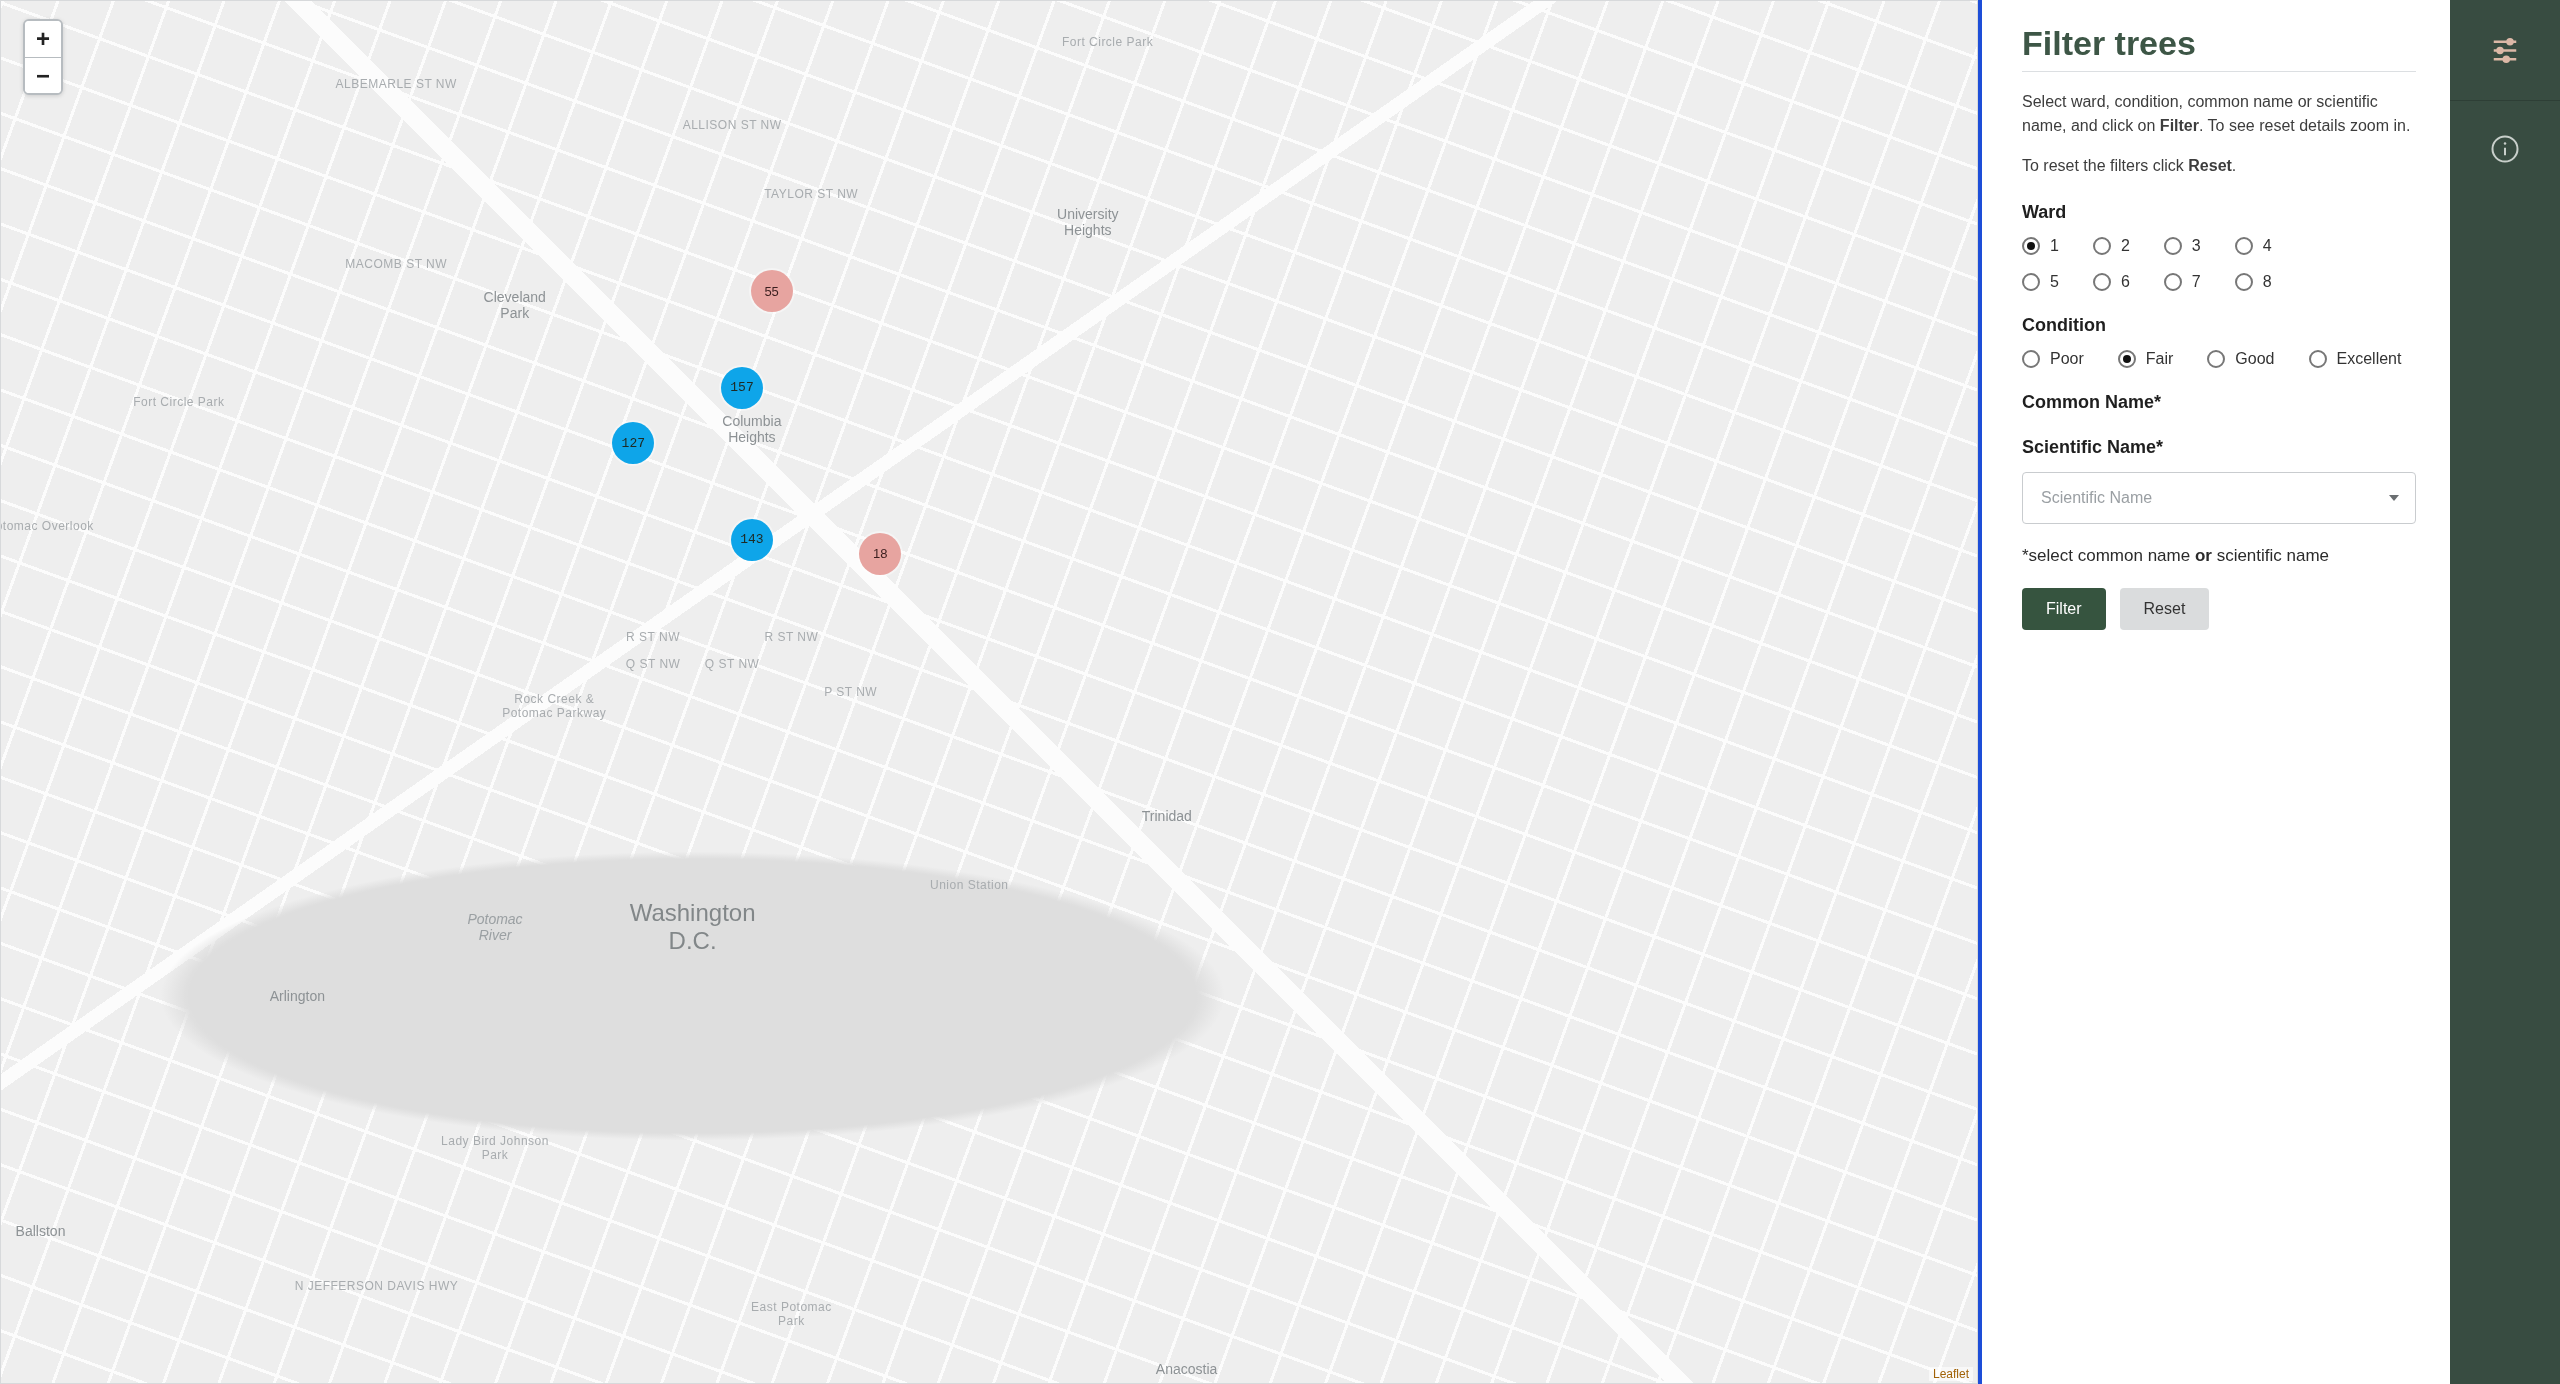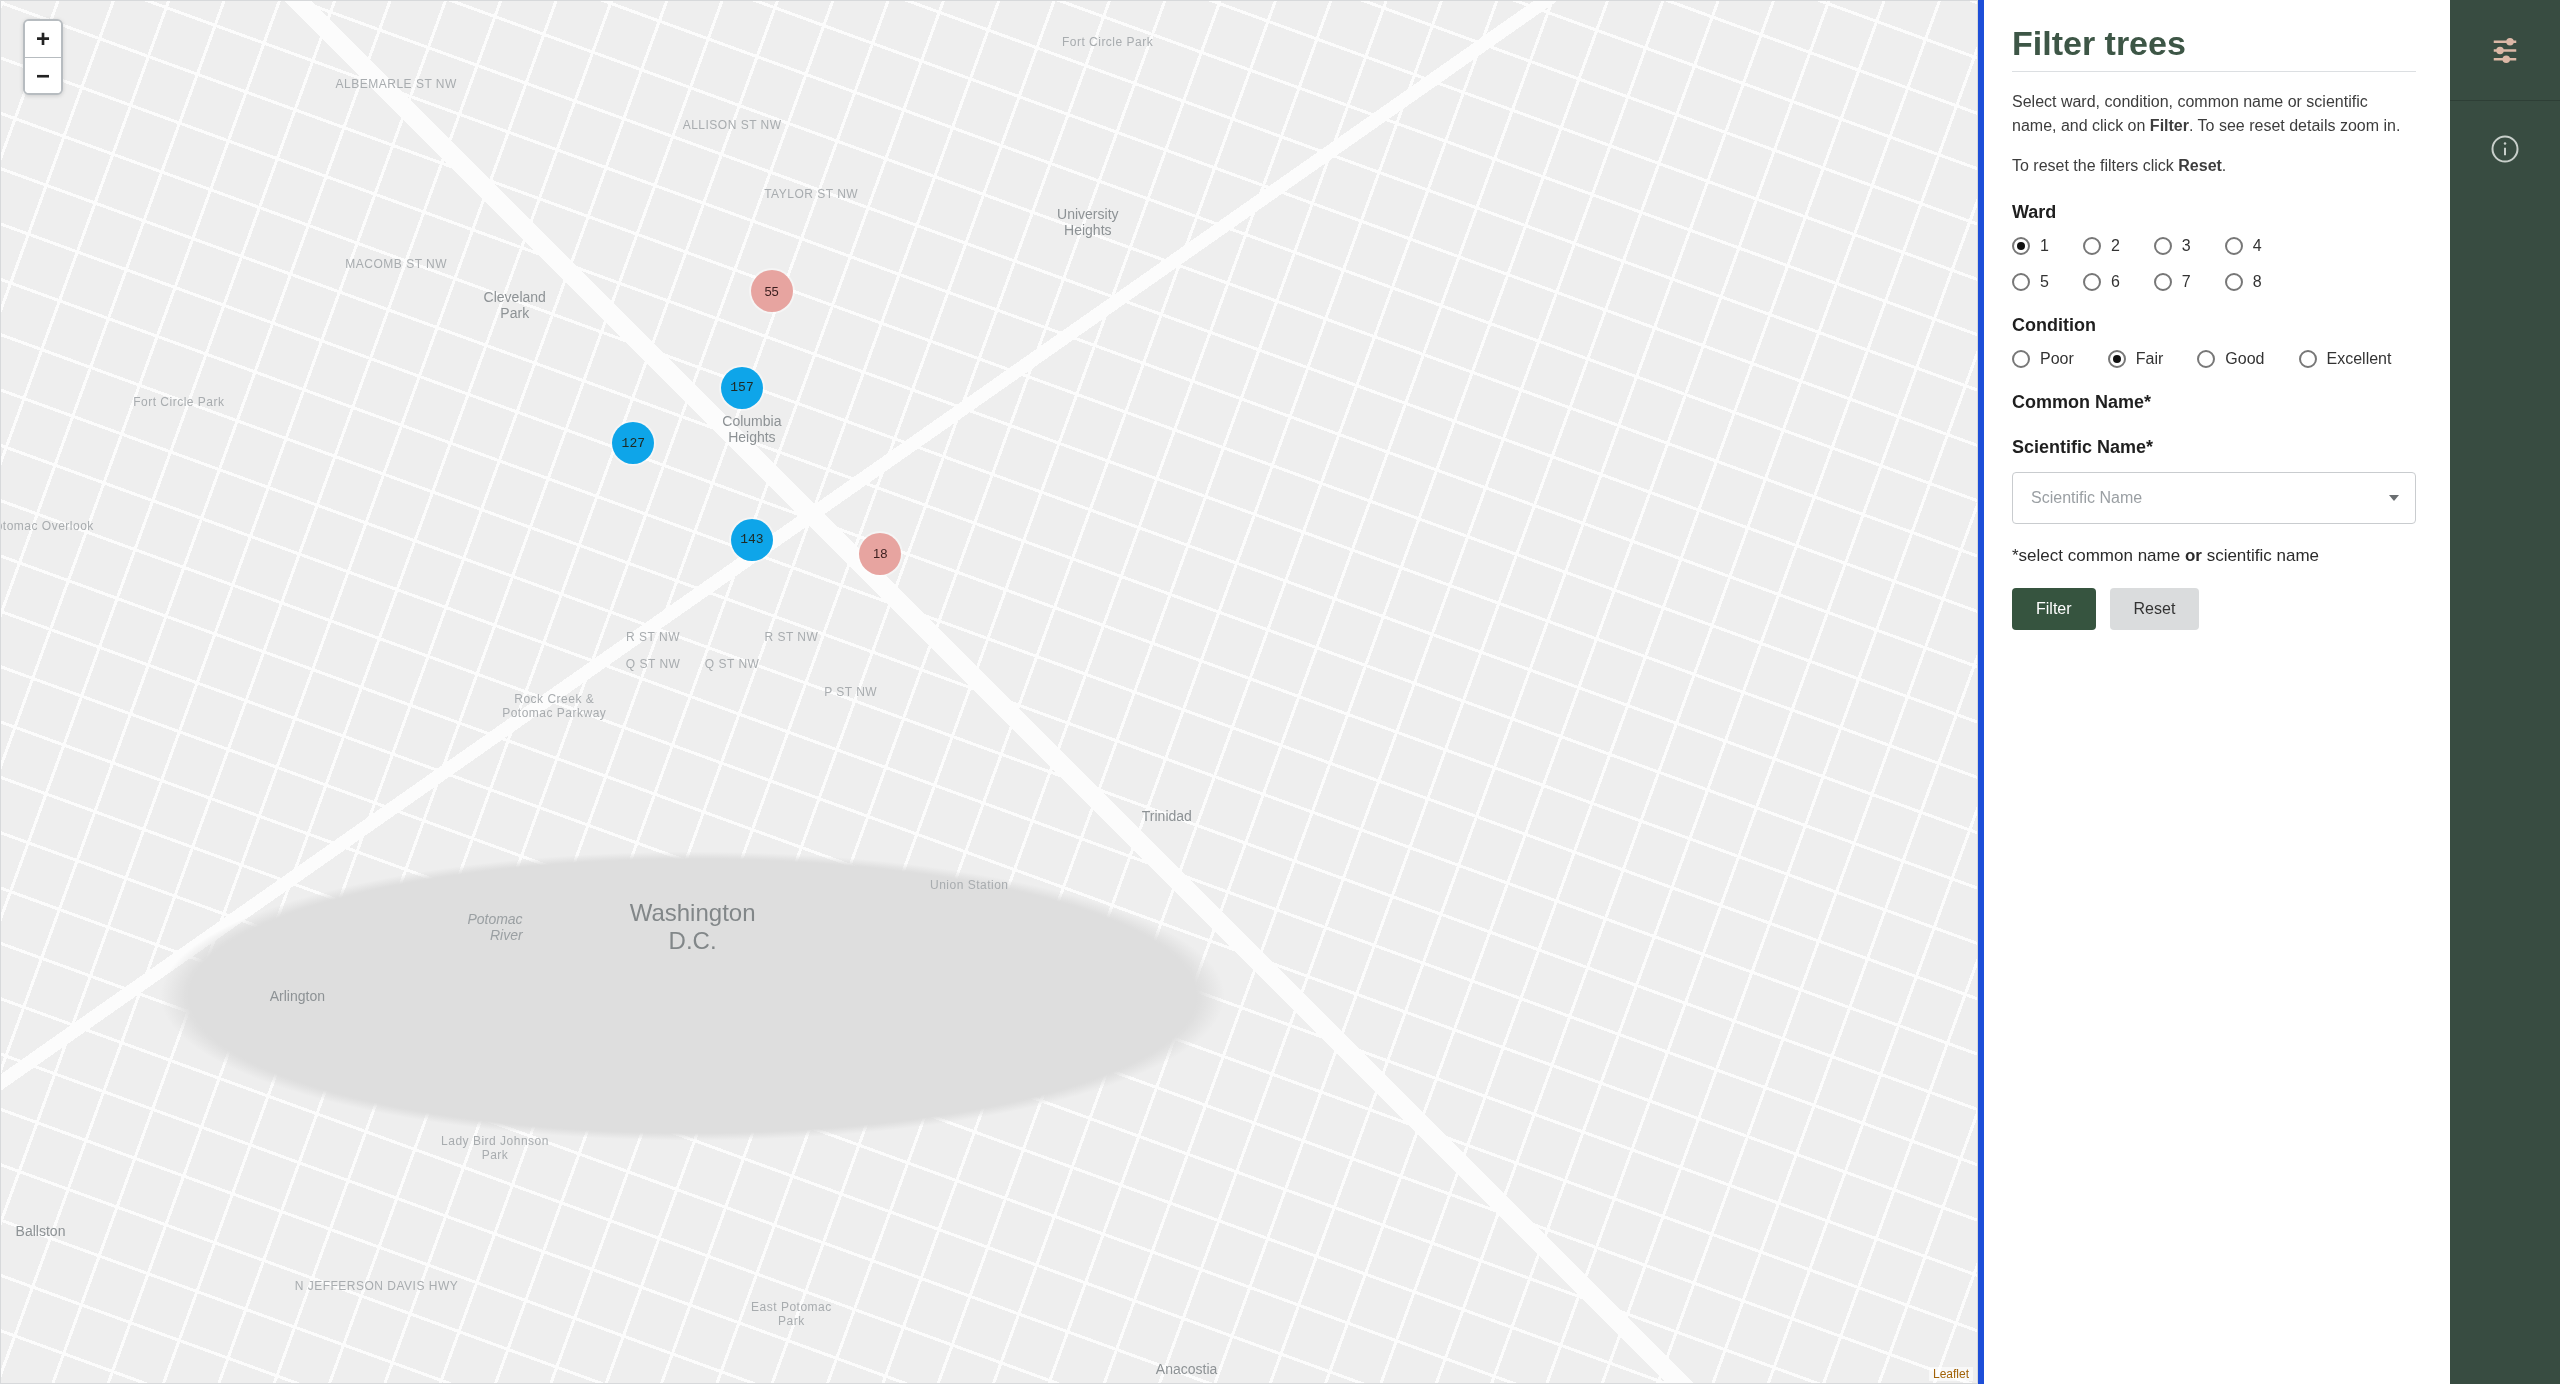--- a/index.html
+++ b/index.html
@@ -87,23 +87,23 @@
     background: rgba(255,255,255,.6);
     padding: 0 4px;
     margin-top: 39px;
   }
 
   
   .filter-pane {
     width: 472px;
     flex: 0 0 472px;
     background: #fff;
-    padding: 24px 34px 30px 28px;
+    padding: 24px 34px 30px 40px;
     overflow-y: auto;
-    border-left: 6px solid #1d4ed8;
+    border-left: 4px solid #1d4ed8;
   }
   .filter-pane h1 {
     font-size: 34px;
     color: #3d5646;
     font-weight: 700;
     margin-bottom: 8px;
   }
   .filter-pane hr { border: none; border-top: 1px solid #dcdfe2; margin-bottom: 18px; }
   .intro { font-size: 16px; line-height: 1.5; color: #3d3d3d; margin-bottom: 16px; }
   .intro b { font-weight: 700; }
@@ -199,21 +199,21 @@
       <div class="map-label " style="left: 26%; top: 22%;">Cleveland
 Park</div>
       <div class="map-label " style="left: 38%; top: 31%;">Columbia
 Heights</div>
       <div class="map-label " style="left: 55%; top: 16%;">University
 Heights</div>
       <div class="map-label " style="left: 59%; top: 59%;">Trinidad</div>
       <div class="map-label " style="left: 60%; top: 99%;">Anacostia</div>
       <div class="map-label " style="left: 15%; top: 72%;">Arlington</div>
       <div class="map-label " style="left: 2%; top: 89%;">Ballston</div>
-      <div class="map-label italic" style="left: 25%; top: 67%; text-align: right;">Potomac
+      <div class="map-label italic" style="left: 25%; top: 67%;">Potomac
 River</div>
       <div class="map-label street" style="left: 28%; top: 51%;">Rock Creek &amp;
 Potomac Parkway</div>
       <div class="map-label street" style="left: 25%; top: 83%;">Lady Bird Johnson
 Park</div>
       <div class="map-label street" style="left: 40%; top: 95%;">East Potomac
 Park</div>
       <div class="map-label street" style="left: 49%; top: 64%;">Union Station</div>
       <div class="map-label street" style="left: 9%; top: 29%;">Fort Circle Park</div>
       <div class="map-label street" style="left: 56%; top: 3%;">Fort Circle Park</div>

